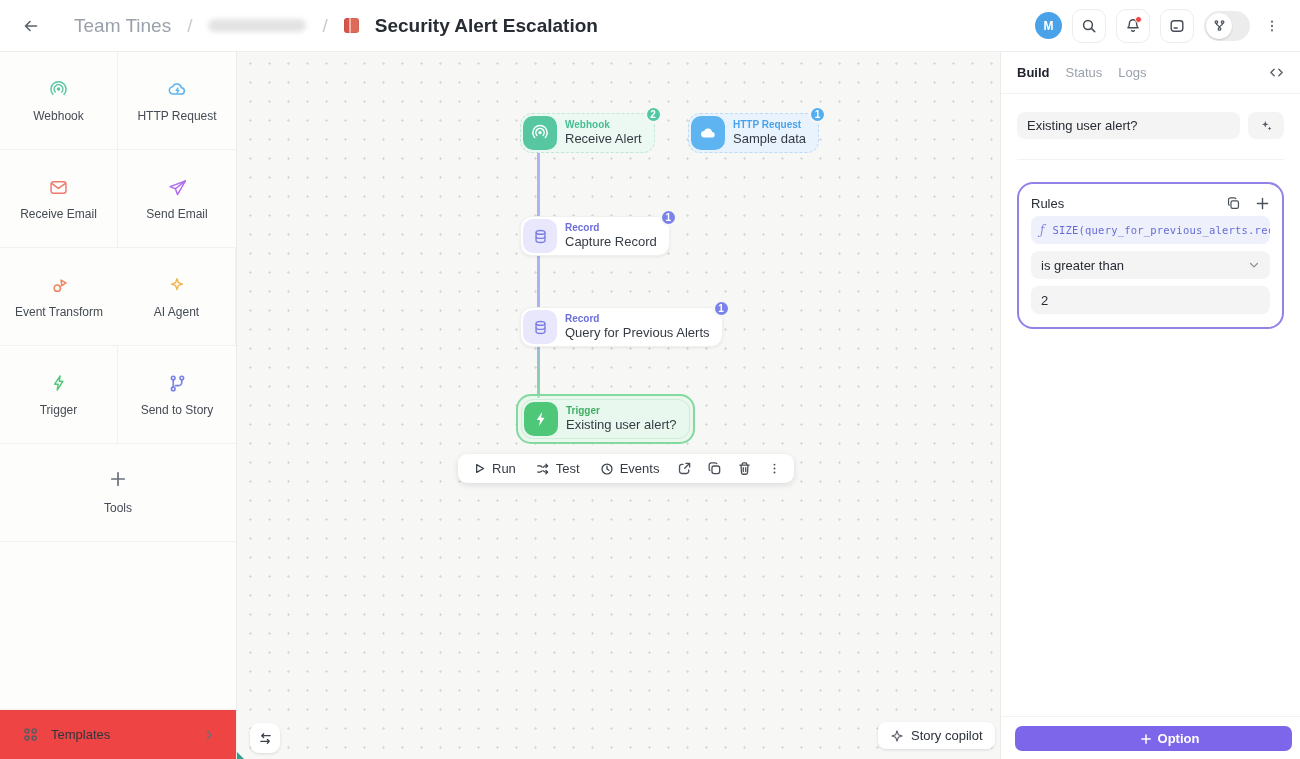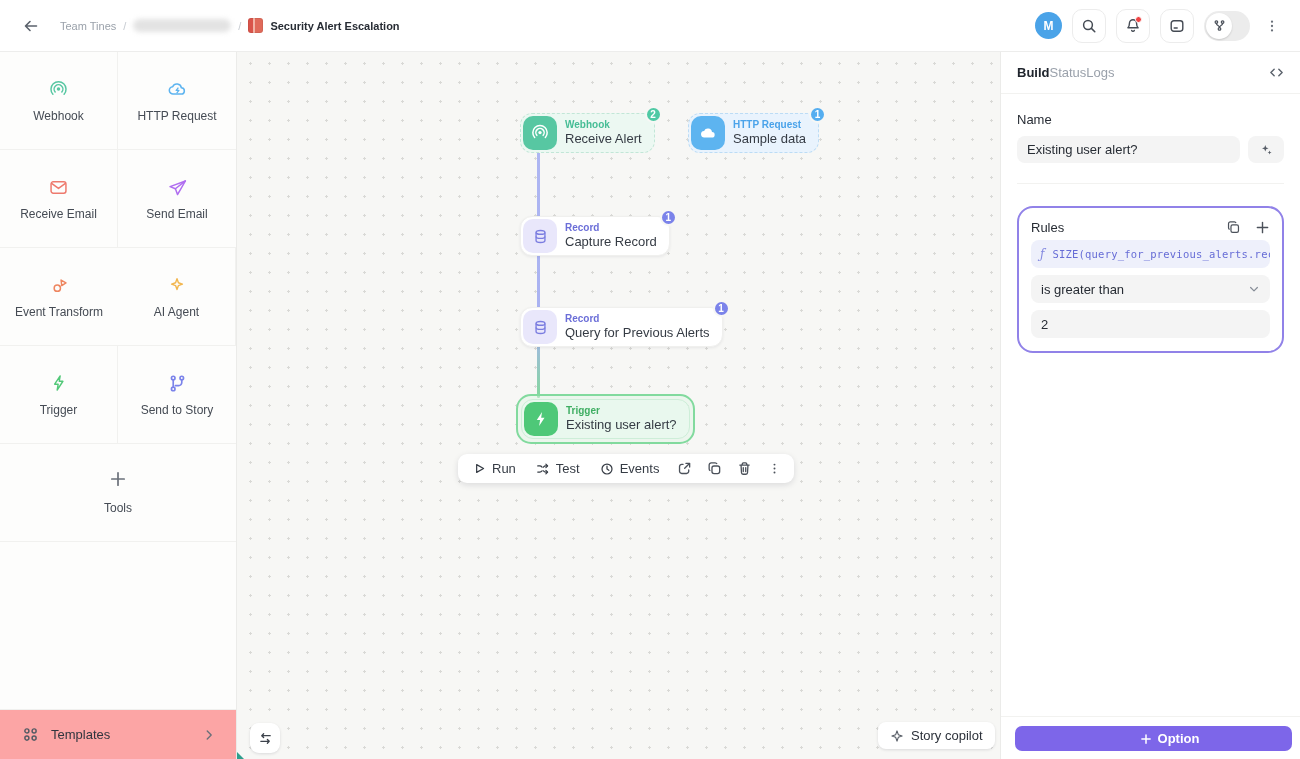--- a/index.html
+++ b/index.html
@@ -4,21 +4,21 @@
 <style>
   * { margin:0; padding:0; box-sizing:border-box; }
   html,body { width:1300px; height:759px; overflow:hidden; background:#fff;
     font-family:"Liberation Sans","DejaVu Sans",sans-serif; color:#30353e; }
 
   
   .topbar { position:absolute; left:0; top:0; width:1300px; height:52px; background:#fff;
     border-bottom:1px solid #ededec; display:flex; align-items:center; padding:0 16px; z-index:30; }
   .back-btn { width:30px; height:30px; display:flex; align-items:center; justify-content:center;
     color:#5b626c; border-radius:8px; cursor:pointer; }
-  .crumbs { display:flex; align-items:center; gap:7px; margin-left:14px; font-size:11px; }
+  .crumbs { display:flex; align-items:center; gap:16px; margin-left:28px; font-size:19px; }
   .crumb-muted { color:#9aa1aa; }
   .crumb-sep { color:#c6cbd1; }
   .redacted { width:98px; height:13px; border-radius:7px; background:#e3e3e3; filter:blur(2.5px); }
   .book-ico { width:15px; height:15px; border-radius:3px; background:linear-gradient(90deg,#d9544a 0 30%,#f2b4a6 30% 45%,#e06a5a 45% 100%); box-shadow:inset 0 0 0 1px rgba(0,0,0,.06); }
   .crumb-title { color:#272c34; font-weight:600; }
   .topbar-right { margin-left:auto; display:flex; align-items:center; gap:10px; }
   .avatar { width:27px; height:27px; border-radius:50%; background:#4aa3e8; color:#fff; font-size:12px;
     font-weight:700; display:flex; align-items:center; justify-content:center; }
   .tb-btn { width:34px; height:34px; border-radius:10px; background:#fff; border:1px solid #ecedetc;
     border:1px solid #ececec; display:flex; align-items:center; justify-content:center; color:#454b54;
@@ -37,21 +37,21 @@
     border-right:1px solid #ebebe9; display:flex; flex-direction:column; z-index:20; }
   .palette { display:grid; grid-template-columns:1fr 1fr; }
   .cell { height:98px; display:flex; flex-direction:column; align-items:center; justify-content:center;
     gap:9px; cursor:pointer; border-bottom:1px solid #f1f1ef; }
   .cell.brd { border-right:1px solid #f1f1ef; }
   .cell-label { font-size:12px; color:#454b54; }
   .cell .cicon { height:22px; display:flex; align-items:center; }
   .tools-cell { height:98px; grid-column:1 / span 2; display:flex; flex-direction:column; align-items:center;
     justify-content:center; gap:9px; cursor:pointer; border-bottom:1px solid #f1f1ef; color:#6a7079; }
   .templates-row { margin-top:auto; height:50px; border-top:1px solid #f0f0ee; display:flex; align-items:center;
-    padding:0 20px 0 22px; gap:12px; cursor:pointer; background:#fca5a5; }
+    padding:0 20px 0 22px; gap:12px; cursor:pointer; background:#ef4444; }
   .templates-label { font-size:13px; color:#30353e; flex:1; }
 
   
   .canvas { position:absolute; left:237px; top:52px; width:763px; height:707px; background:#f7f7f5;
     background-image:radial-gradient(#d9d9d6 1.1px, transparent 1.1px); background-size:19px 19px;
     background-position:4px 2px; overflow:hidden; }
   .edge { position:absolute; left:300px; top:96px; width:3px; height:250px; border-radius:2px;
     background:linear-gradient(180deg,#aeb6f2 0%, #a9b2f1 72%, #83d89c 100%); }
   .node { position:absolute; display:flex; align-items:center; gap:8px; padding:2px 12px 2px 2px;
     border-radius:12px; cursor:pointer; }
@@ -100,21 +100,21 @@
     font-size:13px; color:#2c313a; cursor:pointer; }
   .layout-btn { position:absolute; left:13px; top:671px; width:30px; height:30px; background:#fff;
     border-radius:9px; box-shadow:0 1px 3px rgba(20,20,40,.12); display:flex; align-items:center;
     justify-content:center; color:#3c424b; cursor:pointer; }
   .corner-mark { position:absolute; left:0; bottom:0; width:0; height:0;
     border-left:7px solid #2f9e8d; border-top:7px solid transparent; }
 
   
   .panel { position:absolute; left:1000px; top:52px; width:300px; height:707px; background:#fff;
     border-left:1px solid #ebebe9; z-index:20; }
-  .panel-tabs { height:42px; display:flex; align-items:center; padding:0 16px; 
+  .panel-tabs { height:42px; display:flex; align-items:center; padding:0 16px; gap:16px;
     border-bottom:1px solid #f2f2f0; }
   .ptab { font-size:13px; color:#9aa1ab; cursor:pointer; }
   .ptab.active { color:#20252d; font-weight:700; }
   .code-btn { margin-left:auto; color:#5b626c; cursor:pointer; display:flex; }
   .panel-body { padding:18px 16px 0; }
   .field-label { font-size:13px; color:#272c34; margin-bottom:9px; }
   .name-row { display:flex; gap:8px; align-items:center; }
   .text-input { flex:1; height:27px; background:#f4f4f4; border:none; border-radius:8px; padding:0 10px;
     font-size:13px; color:#272c34; font-family:inherit; outline:none; }
   .magic-btn { width:36px; height:27px; border-radius:8px; background:#f4f4f4; display:flex;
@@ -452,21 +452,20 @@
     <span class="ptab">Status</span>
     <span class="ptab">Logs</span>
     <span class="code-btn">
       <svg width="15" height="15" viewBox="0 0 16 16" fill="none" stroke="currentColor" stroke-width="1.5" stroke-linecap="round" stroke-linejoin="round">
           <path d="m5.5 4.5-3.5 3.5 3.5 3.5M10.5 4.5l3.5 3.5-3.5 3.5"></path>
         </svg>
     </span>
   </div>
 
   <div class="panel-body">
-    <div class="field-label">Name</div>
     <div class="name-row">
       <input class="text-input" type="text" value="Existing user alert?" style="">
       <span class="magic-btn">
         <svg width="13" height="13" viewBox="0 0 16 16" fill="currentColor">
             <path d="M6.5 2.5 7.6 5.4 10.5 6.5 7.6 7.6 6.5 10.5 5.4 7.6 2.5 6.5 5.4 5.4z"></path>
             <path d="M11.8 9.2l.7 1.8 1.8.7-1.8.7-.7 1.8-.7-1.8-1.8-.7 1.8-.7z"></path>
           </svg>
       </span>
     </div>
 

